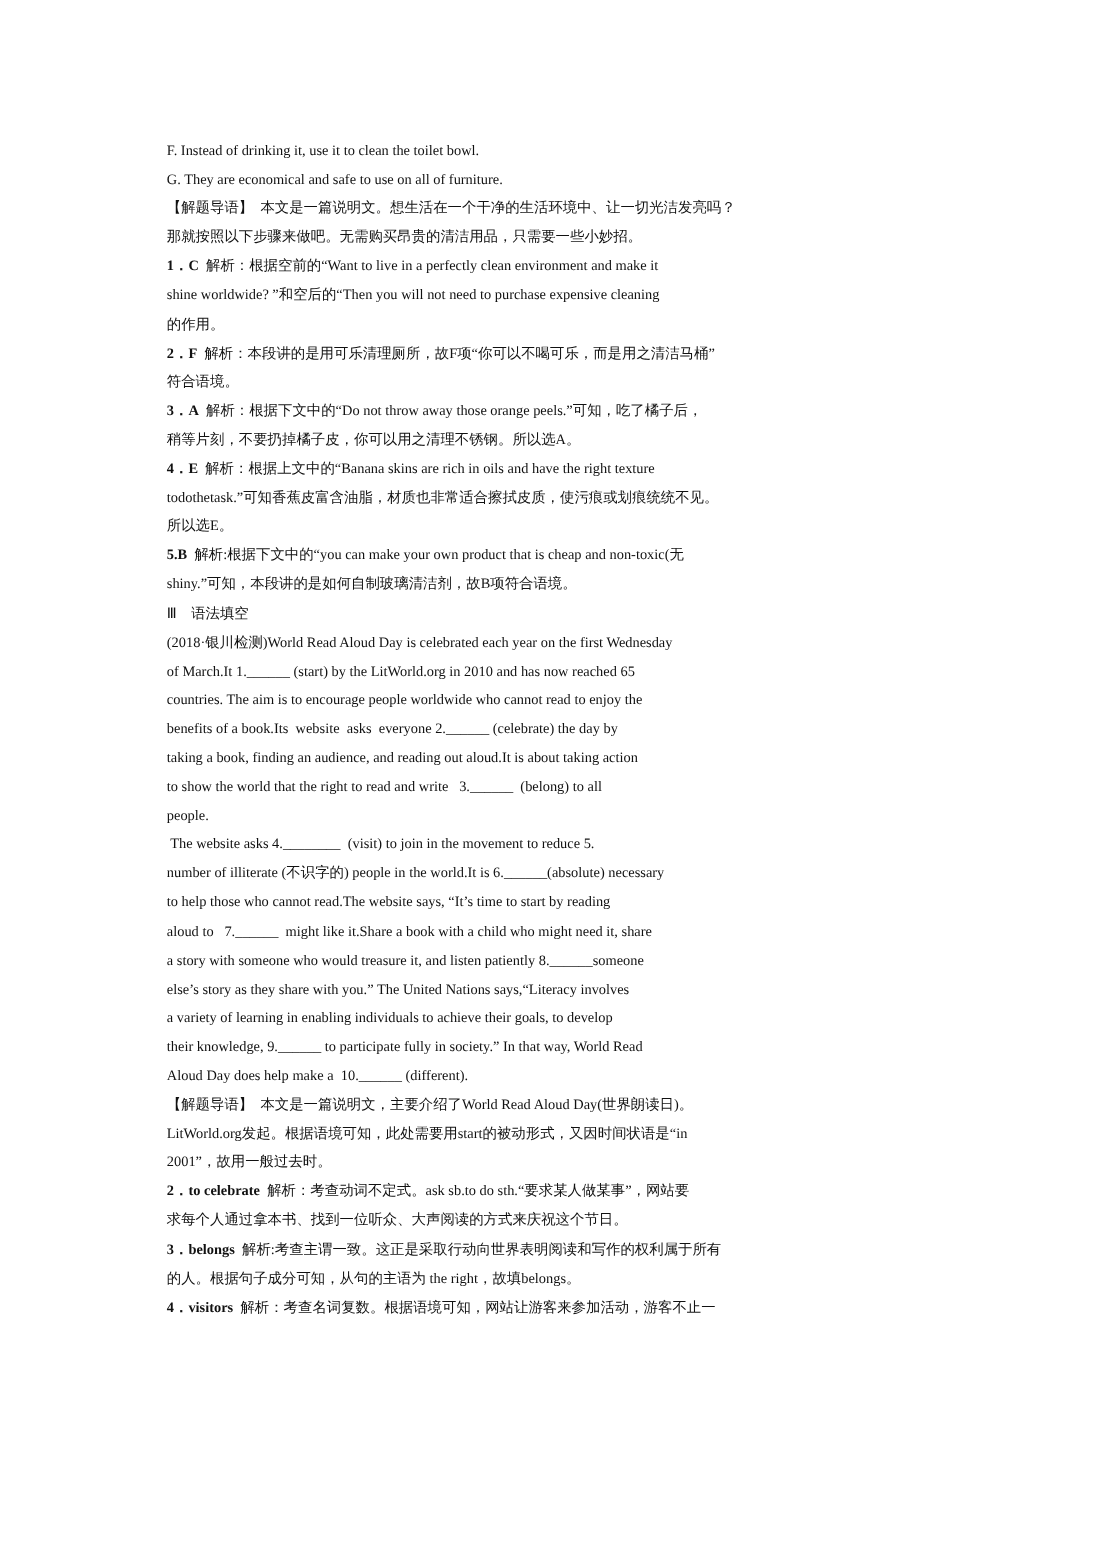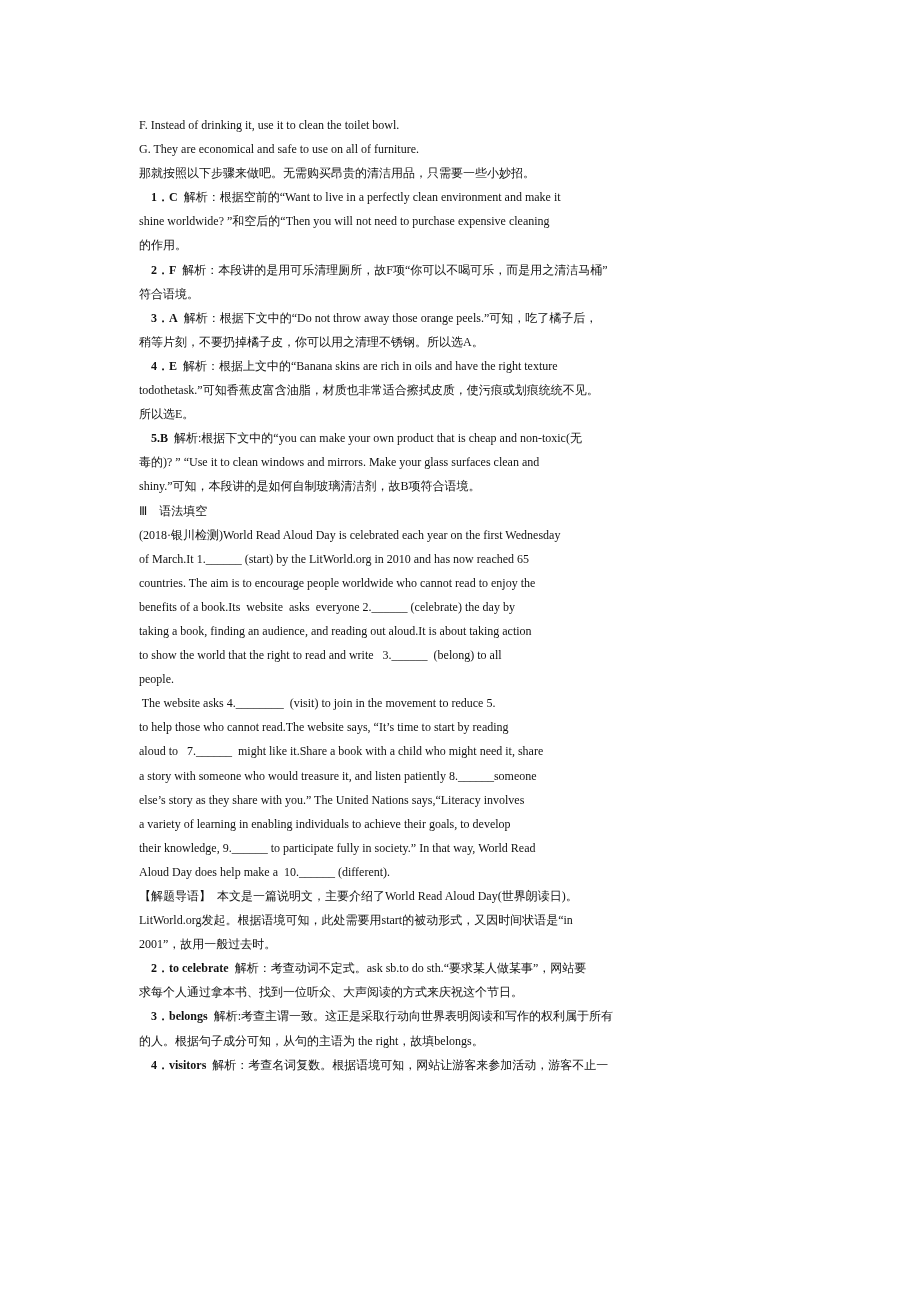--- a/index.html
+++ b/index.html
@@ -3,51 +3,52 @@
 <meta charset="utf-8">
 <style>
   html, body { margin: 0; padding: 0; background: #ffffff; }
   body { width: 920px; height: 1302px; position: relative; overflow: hidden; }
   .page {
     position: absolute; left: 139px; top: 113px; width: 700px;
     font-family: Liberation Serif, serif;
     font-size: 12px; color: #111111;
   }
   .line { height: 24.1px; line-height: 24.1px; white-space: pre; }
-  .b { font-weight: bold; margin-left: 12px; }
+  .b { font-weight: bold; }
 </style>
 </head>
 <body>
 
 <div class="page" id="page">
     <div class="line"><span>F. Instead of drinking it, use it to clean the toilet bowl.</span></div>
     <div class="line"><span>G. They are economical and safe to use on all of furniture.</span></div>
+    <div class="line"><span>【解题导语】  本文是一篇说明文。想生活在一个干净的生活环境中、让一切光洁发亮吗？</span></div>
     <div class="line"><span>那就按照以下步骤来做吧。无需购买昂贵的清洁用品，只需要一些小妙招。</span></div>
     <div class="line"><span class="b">1．C</span><span>  解析：根据空前的“Want to live in a perfectly clean environment and make it</span></div>
     <div class="line"><span>shine worldwide? ”和空后的“Then you will not need to purchase expensive cleaning</span></div>
     <div class="line"><span>的作用。</span></div>
     <div class="line"><span class="b">2．F</span><span>  解析：本段讲的是用可乐清理厕所，故F项“你可以不喝可乐，而是用之清洁马桶”</span></div>
     <div class="line"><span>符合语境。</span></div>
     <div class="line"><span class="b">3．A</span><span>  解析：根据下文中的“Do not throw away those orange peels.”可知，吃了橘子后，</span></div>
     <div class="line"><span>稍等片刻，不要扔掉橘子皮，你可以用之清理不锈钢。所以选A。</span></div>
     <div class="line"><span class="b">4．E</span><span>  解析：根据上文中的“Banana skins are rich in oils and have the right texture</span></div>
     <div class="line"><span>todothetask.”可知香蕉皮富含油脂，材质也非常适合擦拭皮质，使污痕或划痕统统不见。</span></div>
     <div class="line"><span>所以选E。</span></div>
     <div class="line"><span class="b">5.B</span><span>  解析:根据下文中的“you can make your own product that is cheap and non-toxic(无</span></div>
-    <div class="line"><span>毒的)? ” “Use it to clean windows and mirrors. Make your glass surfaces clean and</span></div>
     <div class="line"><span>shiny.”可知，本段讲的是如何自制玻璃清洁剂，故B项符合语境。</span></div>
     <div class="line"><span>Ⅲ    语法填空</span></div>
     <div class="line"><span>(2018·银川检测)World Read Aloud Day is celebrated each year on the first Wednesday</span></div>
     <div class="line"><span>of March.It 1.______ (start) by the LitWorld.org in 2010 and has now reached 65</span></div>
     <div class="line"><span>countries. The aim is to encourage people worldwide who cannot read to enjoy the</span></div>
     <div class="line"><span>benefits of a book.Its  website  asks  everyone 2.______ (celebrate) the day by</span></div>
     <div class="line"><span>taking a book, finding an audience, and reading out aloud.It is about taking action</span></div>
     <div class="line"><span>to show the world that the right to read and write   3.______  (belong) to all</span></div>
     <div class="line"><span>people.</span></div>
     <div class="line"><span> The website asks 4.________  (visit) to join in the movement to reduce 5.</span></div>
+    <div class="line"><span>number of illiterate (不识字的) people in the world.It is 6.______(absolute) necessary</span></div>
     <div class="line"><span>to help those who cannot read.The website says, “It’s time to start by reading</span></div>
     <div class="line"><span>aloud to   7.______  might like it.Share a book with a child who might need it, share</span></div>
     <div class="line"><span>a story with someone who would treasure it, and listen patiently 8.______someone</span></div>
     <div class="line"><span>else’s story as they share with you.” The United Nations says,“Literacy involves</span></div>
     <div class="line"><span>a variety of learning in enabling individuals to achieve their goals, to develop</span></div>
     <div class="line"><span>their knowledge, 9.______ to participate fully in society.” In that way, World Read</span></div>
     <div class="line"><span>Aloud Day does help make a  10.______ (different).</span></div>
     <div class="line"><span>【解题导语】  本文是一篇说明文，主要介绍了World Read Aloud Day(世界朗读日)。</span></div>
     <div class="line"><span>LitWorld.org发起。根据语境可知，此处需要用start的被动形式，又因时间状语是“in</span></div>
     <div class="line"><span>2001”，故用一般过去时。</span></div>

